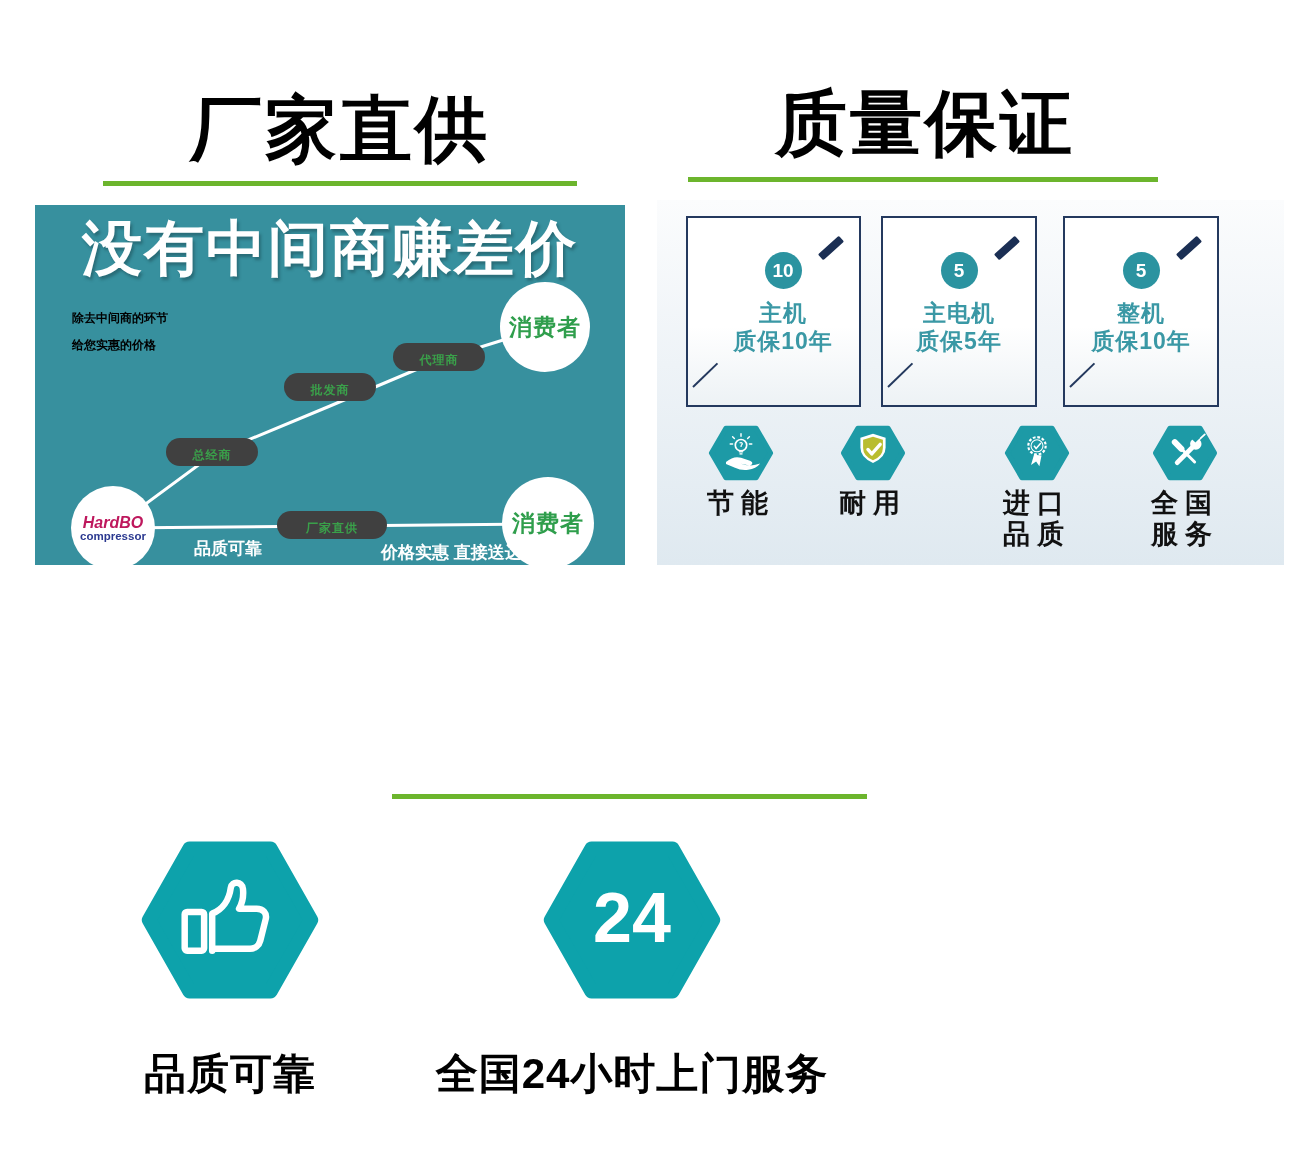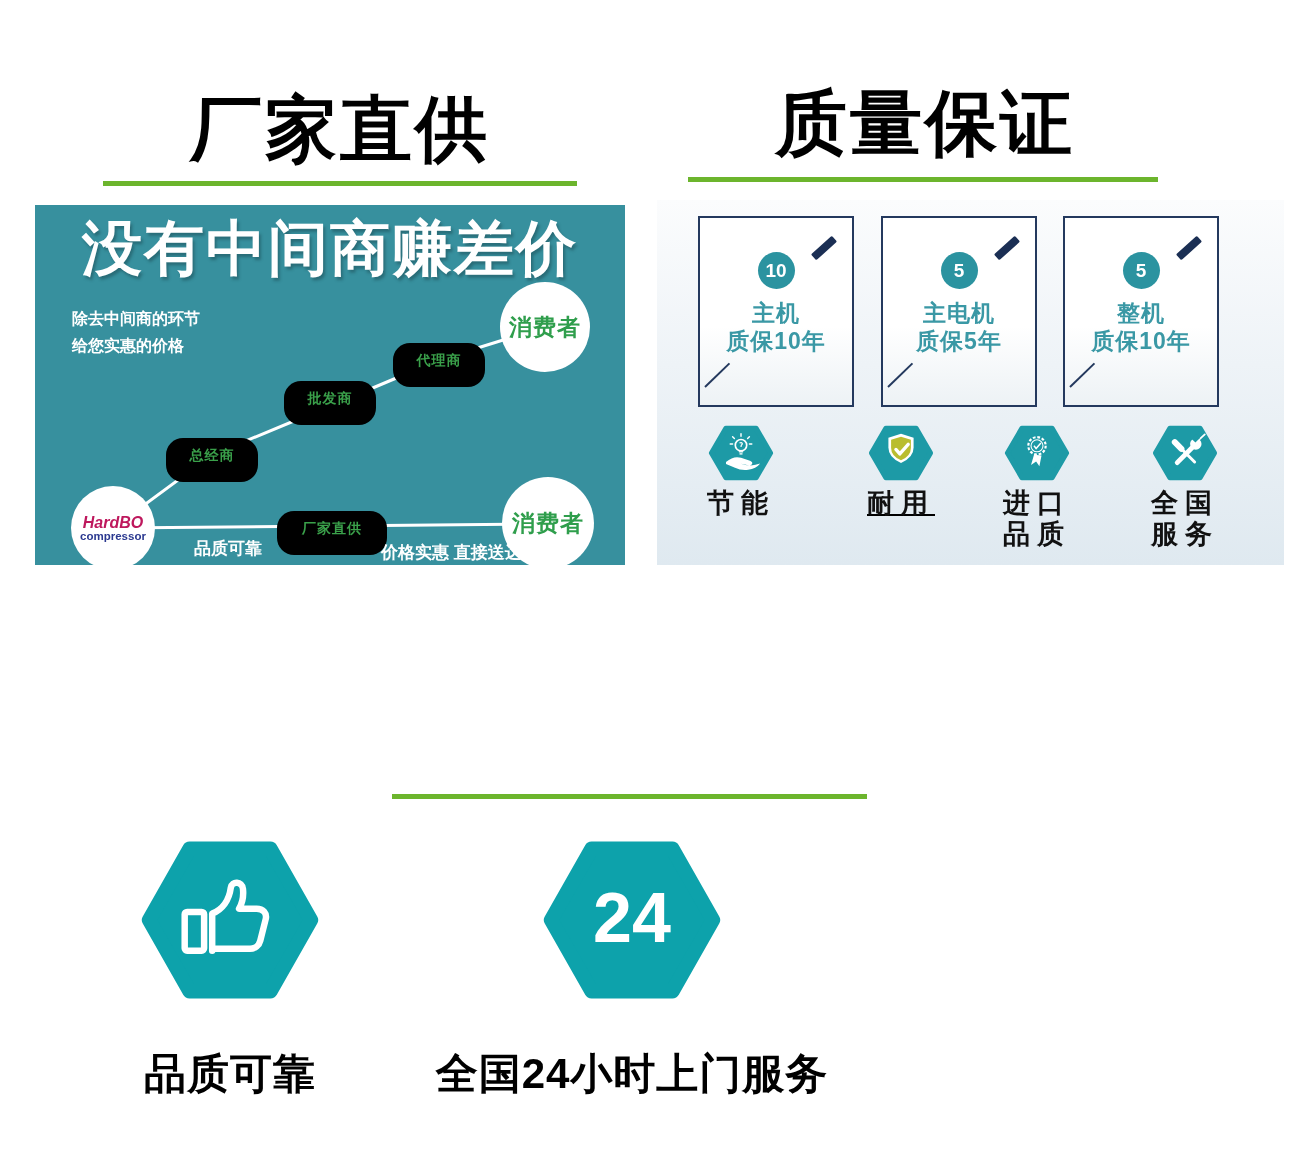--- a/index.html
+++ b/index.html
@@ -12,51 +12,51 @@
   #t2{left:688px;top:86px;}
   #t3{left:392px;top:698px;}
   .underline{position:absolute;height:5px;background:#6cb52d;}
   #u1{left:103px;top:181px;width:474px;}
   #u2{left:688px;top:177px;width:470px;}
   #u3{left:392px;top:794px;width:475px;}
 
   
   .banner{position:absolute;left:35px;top:205px;width:590px;height:360px;background:#37909e;}
   .banner-headline{position:absolute;left:0;top:4px;width:100%;text-align:center;color:#fff;font-size:60px;font-weight:bold;letter-spacing:2px;white-space:nowrap;text-shadow:2px 3px 3px rgba(20,55,62,.4);}
-  .banner-sub{position:absolute;left:37px;top:100px;color:#ffffff;font-size:16px;font-weight:bold;line-height:27px;}
+  .banner-sub{position:absolute;left:37px;top:100px;color:#000000;font-size:12px;font-weight:bold;line-height:27px;}
   .chain-svg{position:absolute;left:0;top:0;}
   .circle{position:absolute;background:#fff;border-radius:50%;display:flex;flex-direction:column;align-items:center;justify-content:center;}
   .logo-circle{left:36px;top:281px;width:84px;height:84px;}
   .logo-l1{color:#be185d;font-size:16px;font-weight:bold;font-style:italic;line-height:15px;letter-spacing:0;}
   .logo-l2{color:#2b3990;font-size:11.5px;font-weight:bold;line-height:12px;}
   .consumer{color:#2f9e4c;font-size:23px;font-weight:bold;letter-spacing:1px;}
   #consumer-top{left:465px;top:77px;width:90px;height:90px;}
   #consumer-bottom{left:467px;top:272px;width:92px;height:92px;}
-  .pill{position:absolute;background:#000000;border-radius:17px;height:44px;line-height:34px;text-align:center;color:#3aa04a;font-size:14px;font-weight:bold;letter-spacing:1px;}
+  .pill{position:absolute;background:#404040;border-radius:17px;height:28px;line-height:34px;text-align:center;color:#3aa04a;font-size:12px;font-weight:bold;letter-spacing:1px;}
   #pill-1{left:131px;top:233px;width:92px;}
-  #pill-2{left:249px;top:176px;width:92px;}
+  #pill-2{left:249px;top:168px;width:92px;}
   #pill-3{left:358px;top:138px;width:92px;}
   #pill-direct{left:242px;top:306px;width:110px;}
   .note{position:absolute;color:#fff;font-size:17px;font-weight:bold;white-space:nowrap;}
   #note-q{left:139px;top:332px;margin-left:20px;}
   #note-p{left:346px;top:336px;}
 
   
   .q-panel{position:absolute;left:657px;top:200px;width:627px;height:365px;background:linear-gradient(180deg,#fbfcfd 0%,#eef3f7 45%,#dfe9f0 100%);}
   .q-card{position:absolute;top:16px;width:152px;height:187px;border:2px solid #24395e;background:linear-gradient(180deg,#ffffff 58%,#edf2f5 100%);}
-  #card-0{left:41px;}
+  #card-0{left:29px;padding-left:19px;}
   #card-1{left:224px;}
   #card-2{left:406px;}
   .card-slash{position:absolute;top:26px;right:14px;width:28px;height:8px;background:#1b2f54;border-radius:1.5px;transform:rotate(-42deg);}
   .card-line{position:absolute;left:5px;top:168px;width:34px;border-top:2px solid #24395e;transform:rotate(-44deg);transform-origin:left center;}
   .card-badge{width:37px;height:37px;border-radius:50%;background:#2b93a0;color:#fff;font-weight:bold;font-size:19px;line-height:37px;text-align:center;margin:34px auto 10px;}
   .card-text{text-align:center;color:#3a98a5;font-size:23px;font-weight:bold;line-height:28px;letter-spacing:1px;}
 
   .feat{position:absolute;top:224px;width:120px;text-align:center;}
-  #feat-0{left:24px;} #feat-1{left:184px;text-decoration:underline;} #feat-2{left:320px;} #feat-3{left:468px;}
+  #feat-0{left:24px;} #feat-1{left:156px;} #feat-2{left:320px;} #feat-3{left:468px;}
   .feat svg{display:block;margin:0 auto;}
   .feat-label{margin-top:6px;font-size:27px;font-weight:bold;color:#111;letter-spacing:7px;line-height:31px;white-space:pre-line;}
 
   
   .svc{position:absolute;top:839px;width:400px;text-align:center;}
   #svc-0{left:30px;} #svc-1{left:432px;} #svc-2{left:812px;}
   .svc svg{display:block;margin:0 auto;}
   .svc-hexwrap{position:relative;width:178px;height:162px;margin:0 auto;}
   .svc-overlay{position:absolute;left:0;top:0;width:178px;height:162px;line-height:158px;text-align:center;color:#fff;font-size:70px;font-weight:bold;}
   .svc-label{margin-top:45px;font-size:42px;font-weight:600;color:#000;letter-spacing:1px;white-space:nowrap;}

